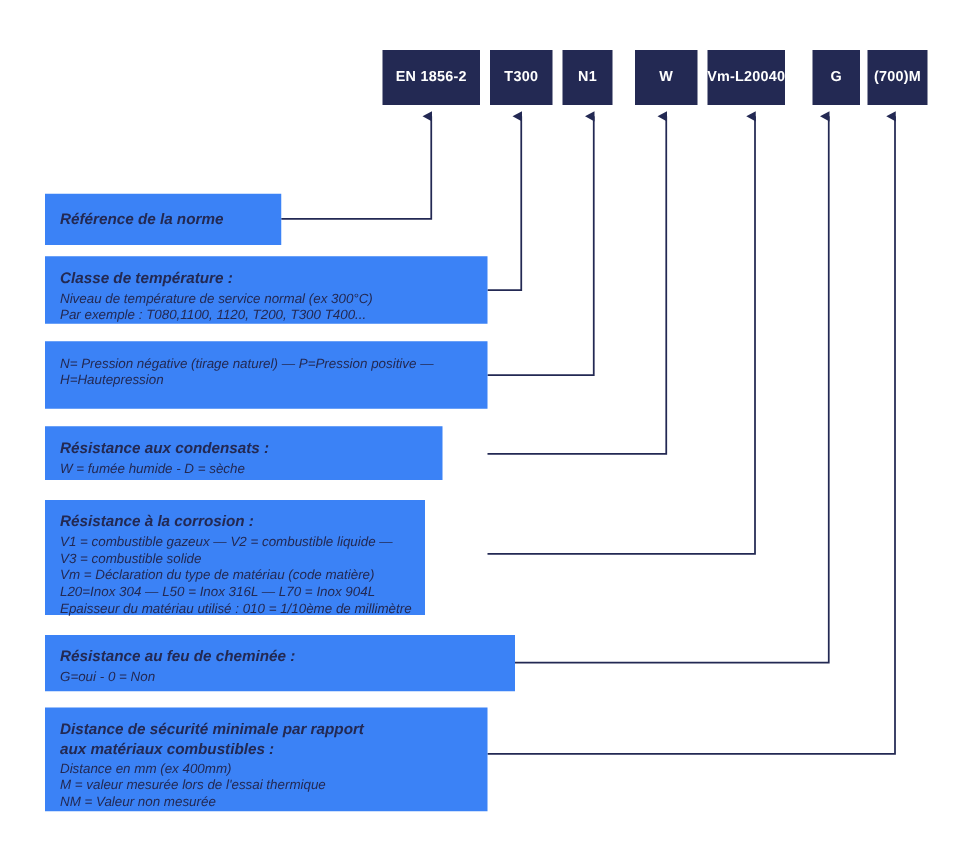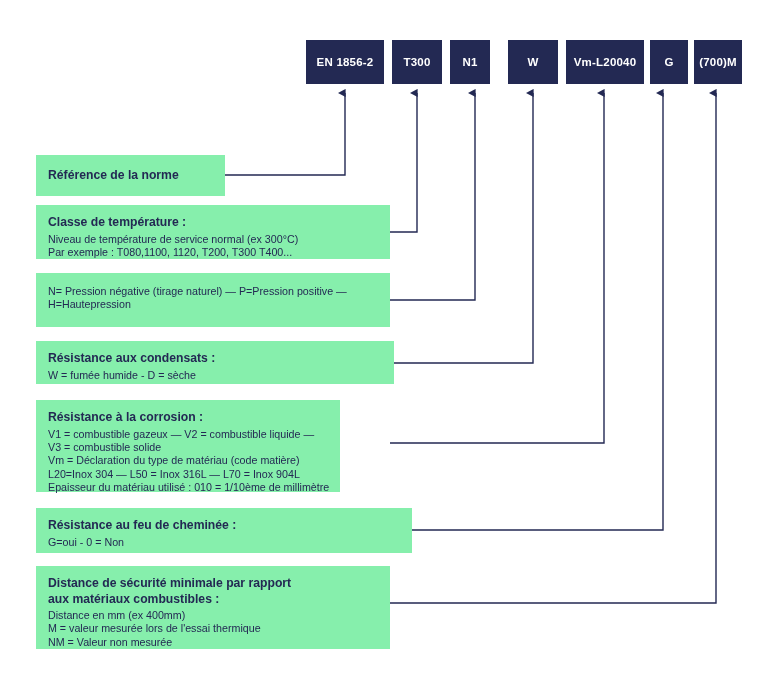--- a/index.html
+++ b/index.html
@@ -41,25 +41,26 @@
     font-weight: 700;
     letter-spacing: 0.2px;
     z-index: 3;
     box-sizing: border-box;
     padding: 0 4px;
     white-space: nowrap;
   }
   
   .panel {
     position: absolute;
-    background: #86efac;
+    background: #3b82f6;
     color: #232953;
     z-index: 2;
     box-sizing: border-box;
     padding: 10px 0 10px 12px;
+    font-style: italic;
   }
   .panel .title {
     font-size: 12.2px;
     font-weight: 700;
     line-height: 15.5px;
     margin: 0;
     white-space: pre-line;
   }
   .panel .body {
     font-size: 10.7px;
@@ -114,21 +115,21 @@
   </div>
 
   <div class="chip" style="left:450px; top:40px; width:40px;  height:44px;">
     <span>N1</span>
   </div>
 
   <div class="chip" style="left:508px; top:40px; width:50px;  height:44px;">
     <span>W</span>
   </div>
 
-  <div class="chip" style="left:566px; top:40px; width:78px;  height:44px;">
+  <div class="chip" style="left:566px; top:40px; width:62px;  height:44px;">
     <span>Vm-L20040</span>
   </div>
 
   <div class="chip" style="left:650px; top:40px; width:38px;  height:44px;">
     <span>G</span>
   </div>
 
   <div class="chip" style="left:694px; top:40px; width:48px;  height:44px;">
     <span>(700)M</span>
   </div>
@@ -141,21 +142,21 @@
     <div class="title">Classe de température :</div>
     <div class="body">Niveau de température de service normal (ex 300°C)
 Par exemple : T080,1100, 1120, T200, T300 T400...</div>
   </div>
 
   <div class="panel" style="left:36px; top:273px; width:354px; height:54px;">
     <div class="body">N= Pression négative (tirage naturel) — P=Pression positive —
 H=Hautepression</div>
   </div>
 
-  <div class="panel" style="left:36px; top:341px; width:358px; height:43px;">
+  <div class="panel" style="left:36px; top:341px; width:318px; height:43px;">
     <div class="title">Résistance aux condensats :</div>
     <div class="body">W = fumée humide - D = sèche</div>
   </div>
 
   <div class="panel" style="left:36px; top:400px; width:304px; height:92px;">
     <div class="title">Résistance à la corrosion :</div>
     <div class="body">V1 = combustible gazeux — V2 = combustible liquide —
 V3 = combustible solide
 Vm = Déclaration du type de matériau (code matière)
 L20=Inox 304 — L50 = Inox 316L — L70 = Inox 904L

